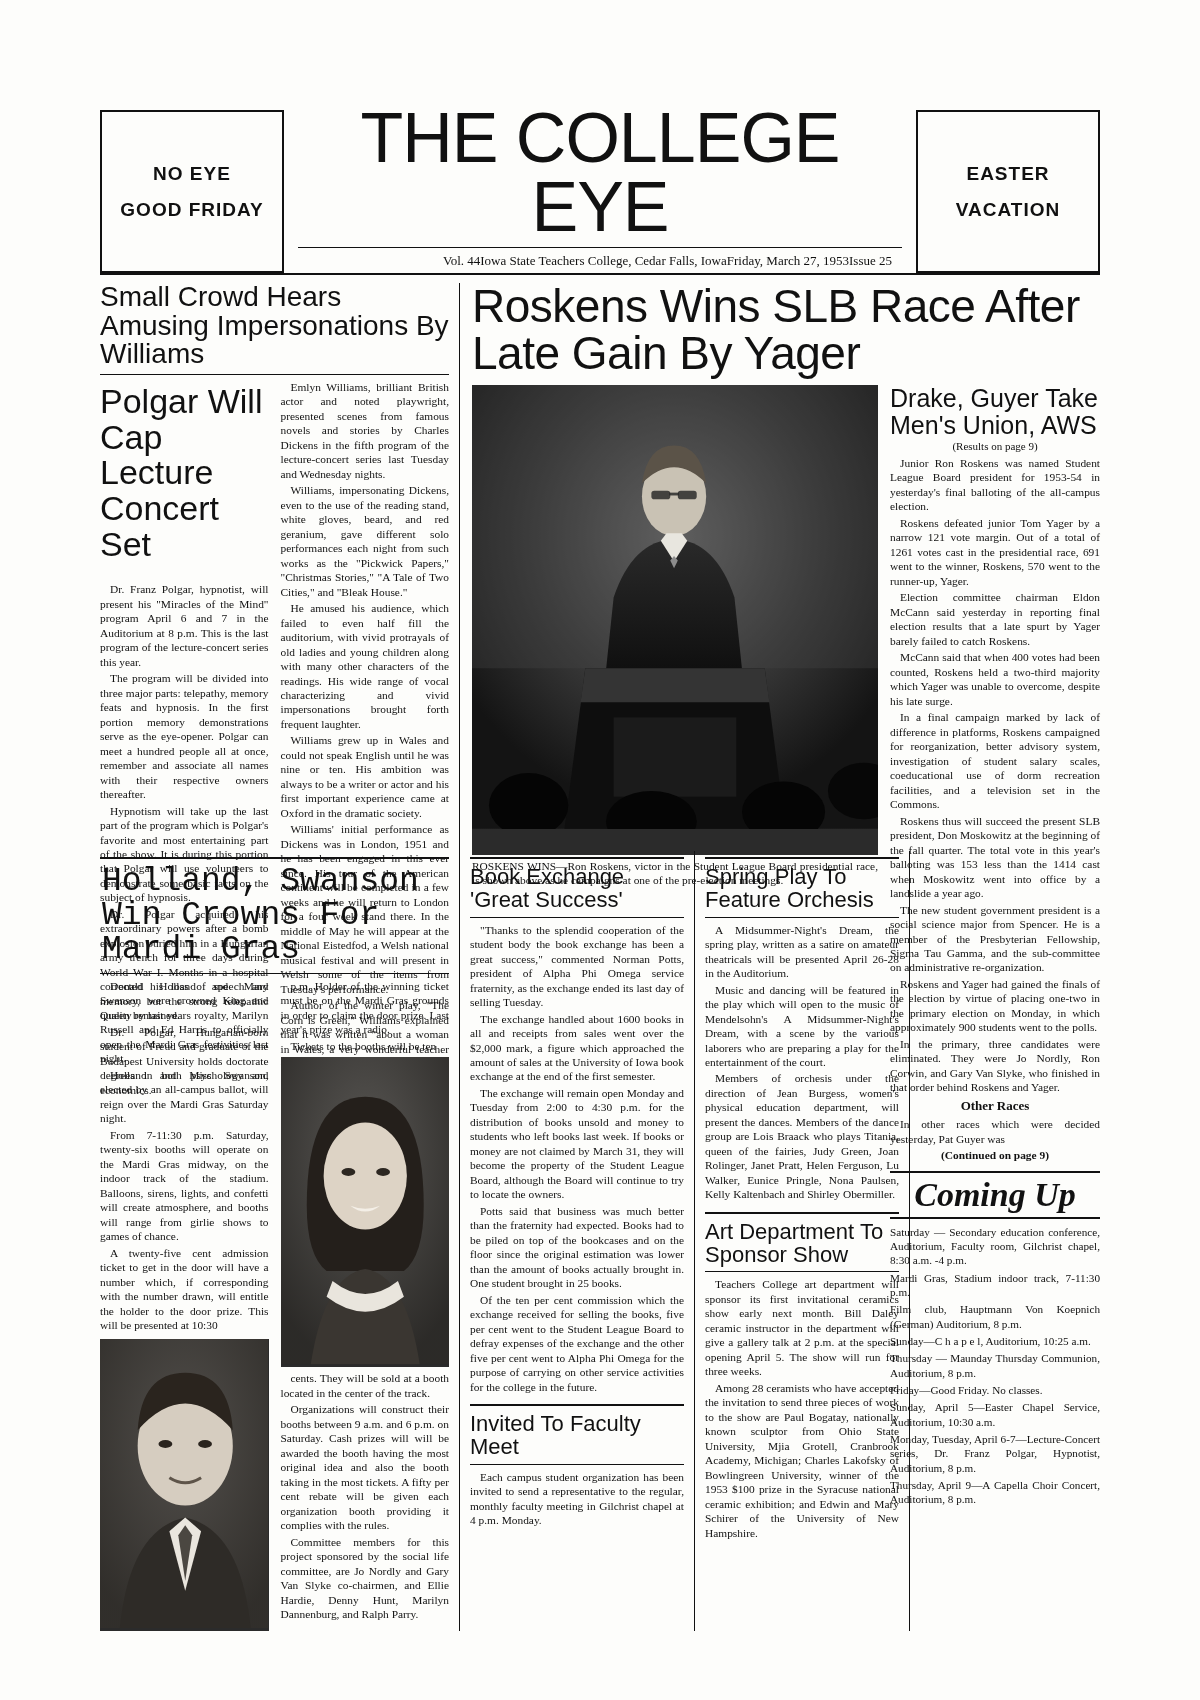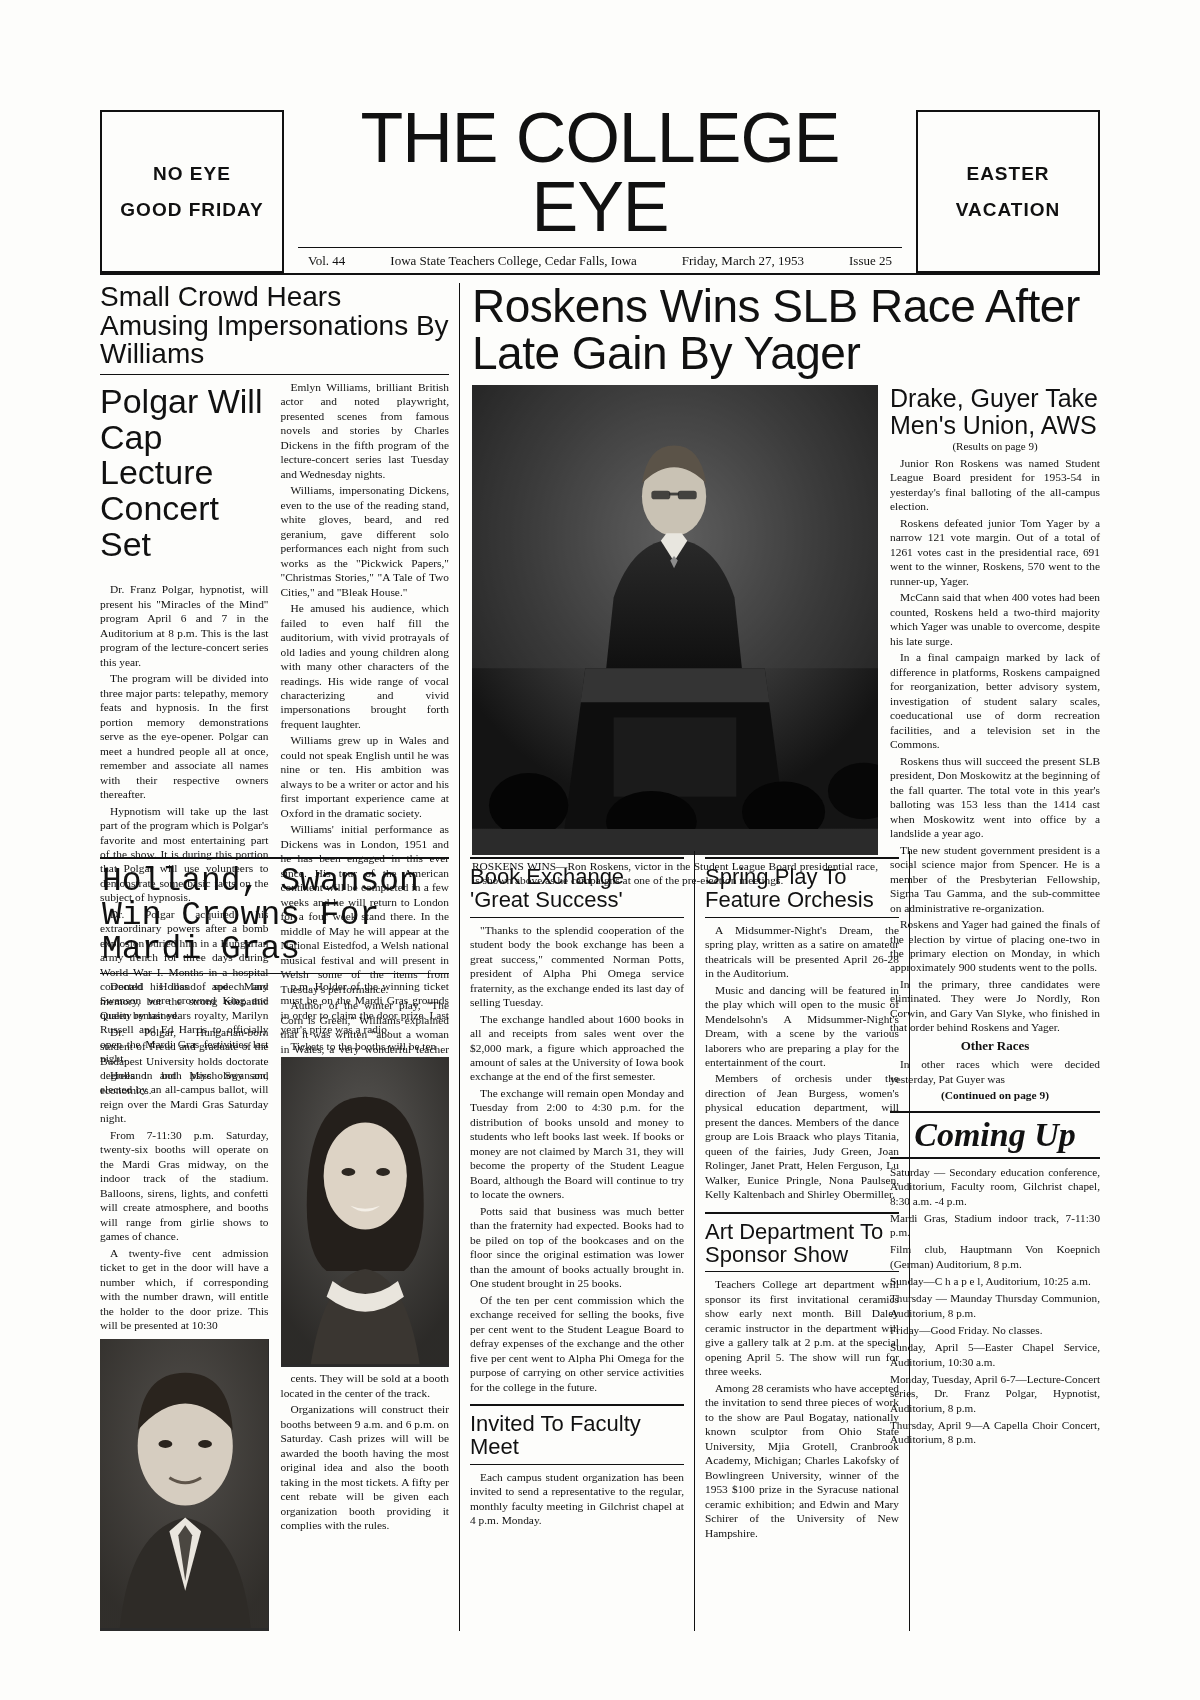--- a/index.html
+++ b/index.html
@@ -43,21 +43,21 @@
     font-family:"Liberation Sans", sans-serif;
     font-weight:normal;
     font-size:70px;
     line-height:0.98;
     text-align:center;
     letter-spacing:-1px;
     margin-top:-6px;
   }
   .title-rule{border-top:1px solid #111;margin:6px 0 3px 0;}
   .folio{
-    display:flex;justify-content:space-between;
+    display:flex;justify-content:flex-end;
     font-size:13px;
     font-family:"Liberation Serif", serif;
     padding:2px 10px 4px 10px;
   }
   .folio span{white-space:nowrap;}
   
   .hl-sans{
     font-family:"Liberation Sans", sans-serif;
     font-weight:normal;
     line-height:1.05;
@@ -225,20 +225,21 @@
           </div>
           <div class="cutline">
             <b>ROSKENS WINS</b><span>—Ron Roskens, victor in the Student League Board presidential race, is shown above as he campaigns at one of the pre-election meetings.</span>
           </div>
         </div>
         <div style="width:210px;">
           <div class="hl-sans col-head-sans">Drake, Guyer Take Men's Union, AWS</div>
           <div class="center-note">(Results on page 9)</div>
           <p class="body">Junior Ron Roskens was named Student League Board president for 1953-54 in yesterday's final balloting of the all-campus election.</p>
           <p class="body">Roskens defeated junior Tom Yager by a narrow 121 vote margin. Out of a total of 1261 votes cast in the presidential race, 691 went to the winner, Roskens, 570 went to the runner-up, Yager.</p>
+          <p class="body">Election committee chairman Eldon McCann said yesterday in reporting final election results that a late spurt by Yager barely failed to catch Roskens.</p>
           <p class="body">McCann said that when 400 votes had been counted, Roskens held a two-third majority which Yager was unable to overcome, despite his late surge.</p>
           <p class="body">In a final campaign marked by lack of difference in platforms, Roskens campaigned for reorganization, better advisory system, investigation of student salary scales, coeducational use of dorm recreation facilities, and a television set in the Commons.</p>
           <p class="body">Roskens thus will succeed the present SLB president, Don Moskowitz at the beginning of the fall quarter. The total vote in this year's balloting was 153 less than the 1414 cast when Moskowitz went into office by a landslide a year ago.</p>
           <p class="body">The new student government president is a social science major from Spencer. He is a member of the Presbyterian Fellowship, Sigma Tau Gamma, and the sub-committee on administrative re-organization.</p>
           <p class="body">Roskens and Yager had gained the finals of the election by virtue of placing one-two in the primary election on Monday, in which approximately 900 students went to the polls.</p>
           <p class="body">In the primary, three candidates were eliminated. They were Jo Nordly, Ron Corwin, and Gary Van Slyke, who finished in that order behind Roskens and Yager.</p>
           <p class="body noind" style="text-align:center;font-weight:bold;font-size:13px;margin:3px 0;">Other Races</p>
           <p class="body">In other races which were decided yesterday, Pat Guyer was</p>
           <p class="body noind" style="text-align:center;font-weight:bold;">(Continued on page 9)</p>
 
@@ -309,20 +310,21 @@
               <ellipse cx="85" cy="120" rx="42" ry="54" fill="#ddd3c5"></ellipse>
               <ellipse cx="68" cy="116" rx="7" ry="4" fill="#2c2721"></ellipse>
               <ellipse cx="103" cy="116" rx="7" ry="4" fill="#2c2721"></ellipse>
               <path d="M70 150 q15 12 30 0 q-15 6 -30 0z" fill="#f4efe7"></path>
               <path d="M30 310 q14 -90 55 -96 q41 6 55 96z" fill="#3a3631"></path>
               <path d="M52 226 q33 26 66 0 l6 16 q-39 30 -78 0z" fill="#e9e5dd"></path>
             </svg>
           </div>
           <p class="body">cents. They will be sold at a booth located in the center of the track.</p>
           <p class="body">Organizations will construct their booths between 9 a.m. and 6 p.m. on Saturday. Cash prizes will will be awarded the booth having the most original idea and also the booth taking in the most tickets. A fifty per cent rebate will be given each organization booth providing it complies with the rules.</p>
+          <p class="body">Committee members for this project sponsored by the social life committee, are Jo Nordly and Gary Van Slyke co-chairmen, and Ellie Hardie, Denny Hunt, Marilyn Dannenburg, and Ralph Parry.</p>
         </div>
       </div>
     </div>
 
     <div class="zone-b">
       <div class="rule2"></div>
       <div class="hl-sans col-head-sans sm">Book Exchange 'Great Success'</div>
       <div class="rule"></div>
       <p class="body">"Thanks to the splendid cooperation of the student body the book exchange has been a great success," commented Norman Potts, president of Alpha Phi Omega service fraternity, as the exchange ended its last day of selling Tuesday.</p>
       <p class="body">The exchange handled about 1600 books in all and receipts from sales went over the $2,000 mark, a figure which approached the amount of sales at the University of Iowa book exchange at the end of the first semester.</p>

